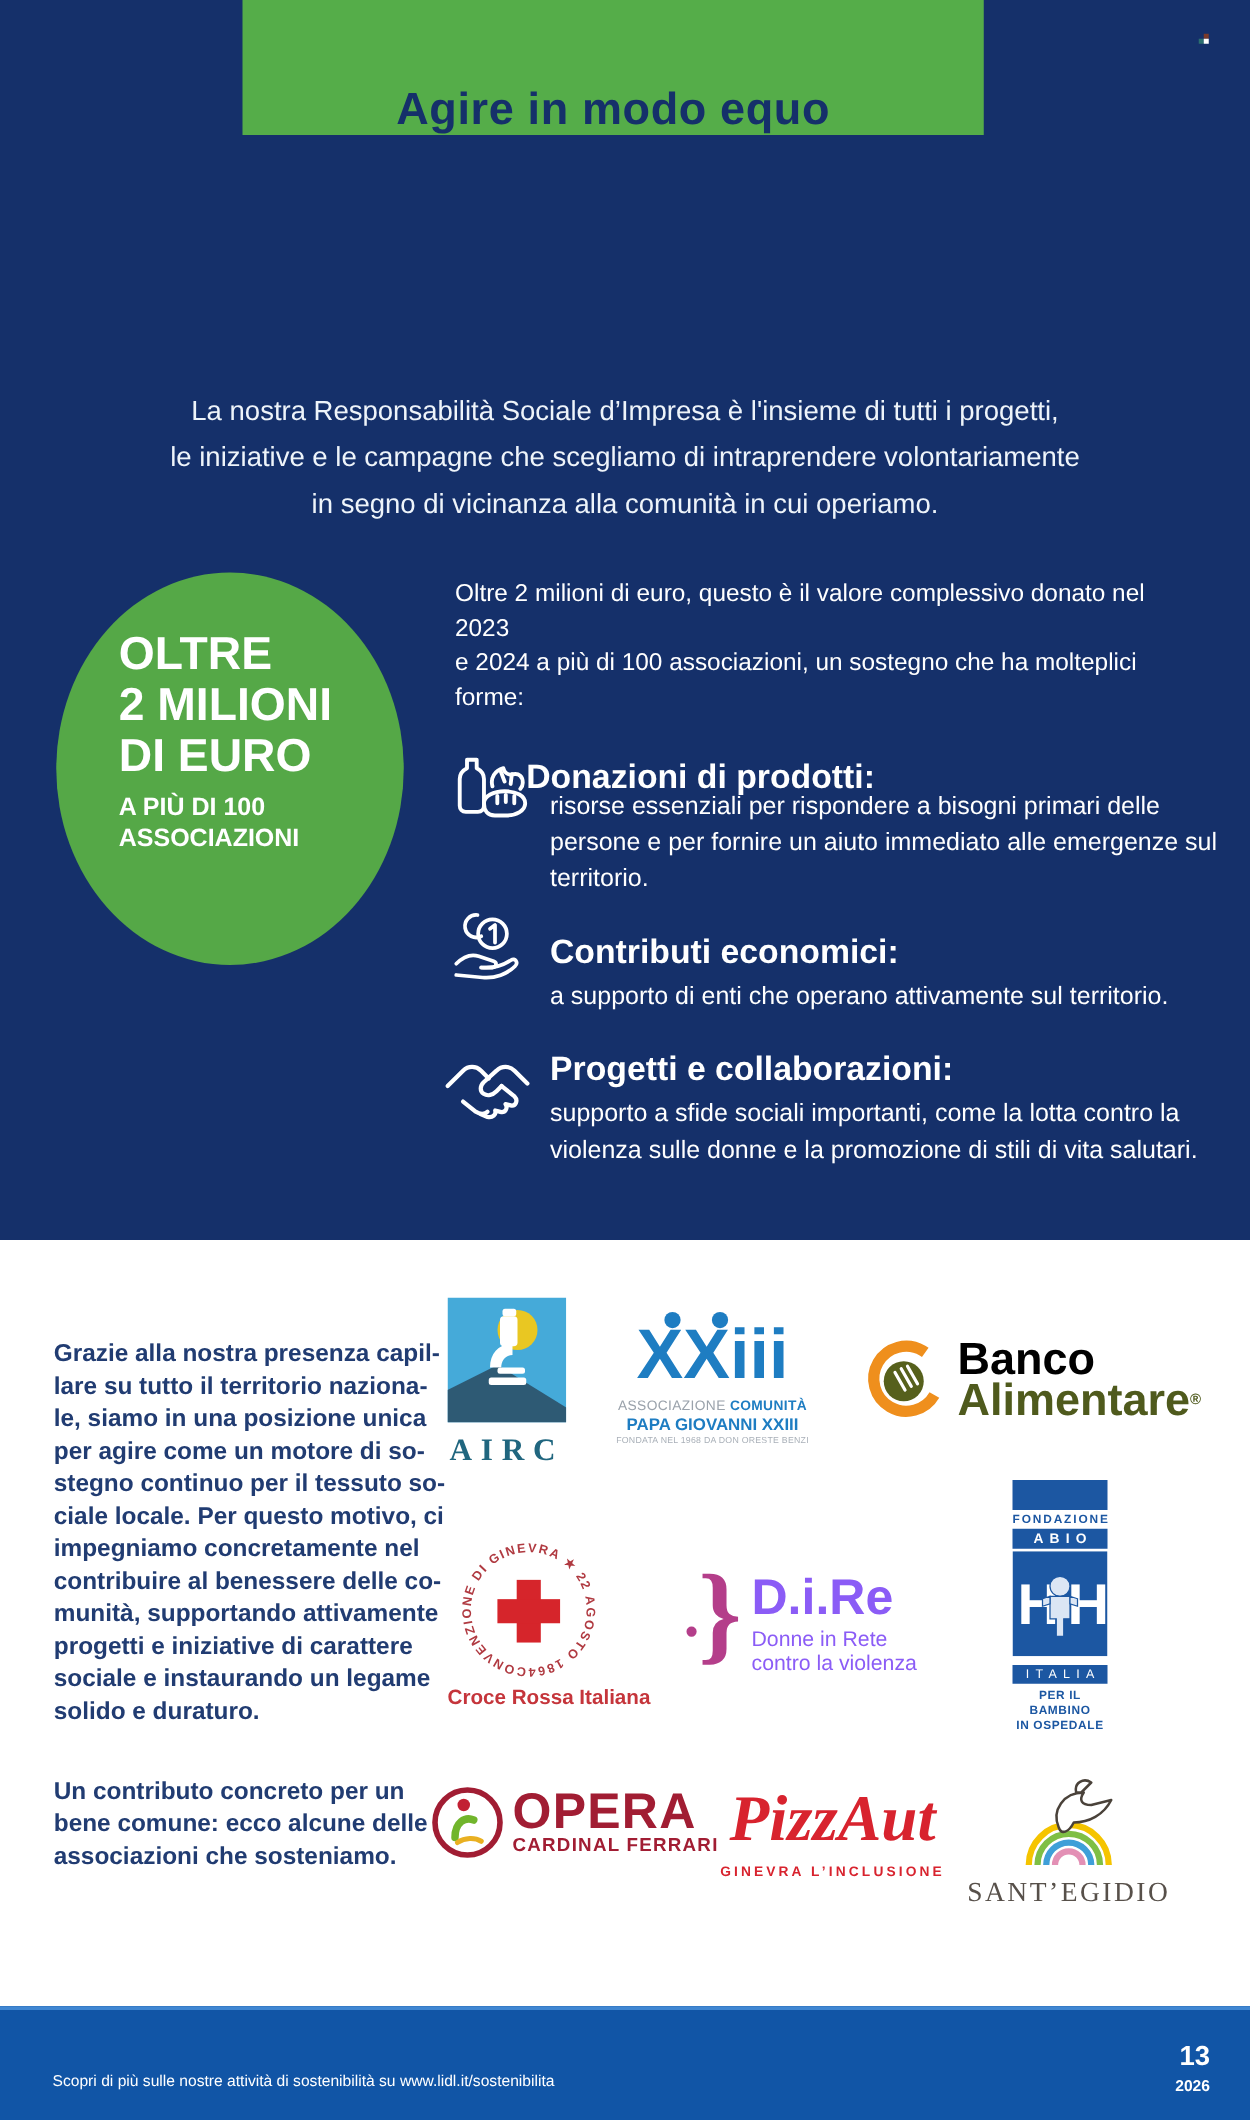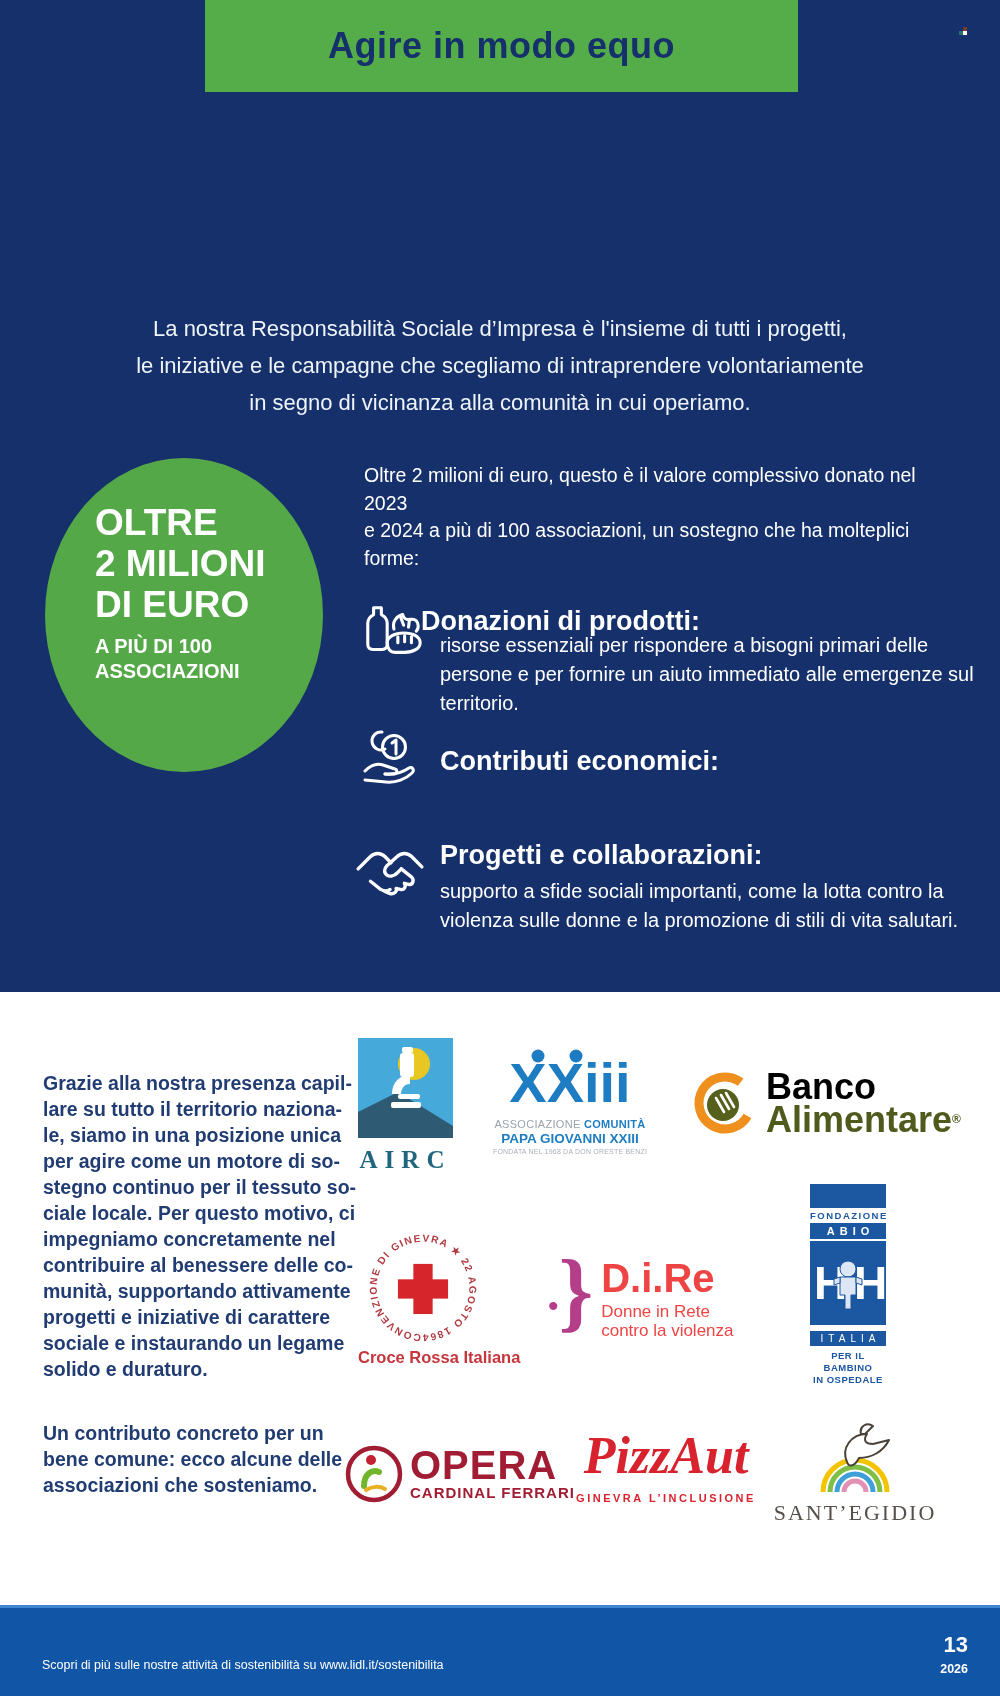--- a/index.html
+++ b/index.html
@@ -2,22 +2,22 @@
 <html><head>
 <meta charset="utf-8">
 <style>
   html,body{margin:0;padding:0;background:#0d2252;}
   .page{
     position:relative;width:1000px;height:1696px;overflow:hidden;
     background:#15306a;font-family:"Liberation Sans",sans-serif;
     margin:0 auto;
   }
   
-  .banner{position:absolute;left:205px;top:0;width:593px;height:92px;
-    background:#55ad49;display:flex;align-items:center;justify-content:center;}
+  .banner{position:absolute;left:194px;top:0;width:593px;height:108px;
+    background:#55ad49;display:flex;align-items:flex-end;justify-content:center;}
   .banner-label{color:#15306a;font-size:36px;font-weight:bold;letter-spacing:.5px;}
   .artifact{position:absolute;left:963px;top:31px;width:4px;height:4px;background:#fff;
     box-shadow:-4px 0 0 #2c6f6f,0 -4px 0 #7a3a2a;}
   
   .hero-title{position:absolute;left:0;top:146px;width:1000px;text-align:center;
     color:#50b04b;font-size:56px;line-height:62px;font-weight:bold;}
   .hero-intro{position:absolute;left:0;top:310px;width:1000px;text-align:center;
     color:#eef4fa;font-size:22px;line-height:37px;}
   
   .stat-circle{position:absolute;left:45px;top:458px;width:278px;height:314px;
@@ -64,37 +64,37 @@
   .banco-w2{color:#4f5a1d;}
   .banco-reg{font-size:12px;vertical-align:top;color:#4f5a1d;}
   
   .croce{position:absolute;left:358px;top:242px;width:130px;text-align:center;}
   .croce-caption{margin-top:2px;color:#c5353b;font-size:16.5px;font-weight:bold;white-space:nowrap;}
   
   .dire{position:absolute;left:548px;top:260px;display:flex;align-items:flex-start;}
   .dire-mark{color:#b43e8a;display:flex;align-items:center;}
   .dire-dot{font-size:30px;line-height:30px;margin-top:28px;}
   .dire-brace{font-family:"Liberation Serif",serif;font-size:88px;line-height:80px;font-weight:bold;}
-  .dire-texts{margin-left:8px;margin-top:6px;color:#ef4444;}
+  .dire-texts{margin-left:8px;margin-top:6px;color:#8b5cf6;}
   .dire-name{font-size:40px;font-weight:bold;line-height:40px;}
   .dire-sub{font-size:17px;line-height:19px;margin-top:4px;}
   
   .abio{position:absolute;left:810px;top:192px;width:76px;text-align:center;}
   .abio-toprect{height:24px;background:#1c57a2;}
   .abio-fondazione{color:#1c57a2;font-size:9.5px;font-weight:bold;letter-spacing:1.5px;
     padding:2px 0;}
   .abio-bar{background:#1c57a2;color:#fff;font-size:11px;font-weight:bold;
     letter-spacing:5px;padding:2px 0 2px 5px;}
   .abio-square{position:relative;margin-top:2px;}
   .abio-italia{margin-top:2px;background:#1c57a2;color:#fff;font-size:10px;
     letter-spacing:5px;padding:2px 0 2px 5px;}
   .abio-sub{margin-top:4px;color:#1c57a2;font-size:9.5px;font-weight:bold;line-height:12px;
     letter-spacing:.5px;}
   
-  .opera{position:absolute;left:344px;top:452px;display:flex;align-items:center;}
+  .opera{position:absolute;left:344px;top:436px;display:flex;align-items:center;}
   .opera-texts{margin-left:6px;color:#a11d33;}
   .opera-name{font-size:40px;font-weight:bold;line-height:36px;letter-spacing:1px;}
   .opera-sub{font-size:15px;font-weight:bold;letter-spacing:1px;margin-top:1px;}
   
   .pizzaut{position:absolute;left:576px;top:436px;width:180px;text-align:center;color:#d8232e;}
   .pizzaut-name{font-family:"Liberation Serif",serif;font-style:italic;font-weight:bold;
     font-size:52px;line-height:56px;}
   .pizzaut-sub{font-size:11px;font-weight:bold;letter-spacing:2.5px;margin-top:8px;}
   
   .sante{position:absolute;left:770px;top:430px;width:170px;text-align:center;}
@@ -145,20 +145,21 @@
       <g fill="none" stroke="#ffffff" stroke-width="3" stroke-linecap="round" stroke-linejoin="round">
         <path d="M24 8 a9 9 0 1 0 3 17"></path>
         <circle cx="36" cy="23" r="11.5"></circle>
         <path d="M34 19 l4 -3 v14"></path>
         <path d="M7 47 c6 -6 12 -8 18 -6 l12 4 c3 1 2 5 -1 5 l-9 0"></path>
         <path d="M27 50 c10 1 18 -2 24 -6 c3 -2 6 2 3 5 c-6 6 -16 10 -26 9 l-21 -2"></path>
       </g>
     </svg>
   </div>
   <div class="don-item-title i2-title">Contributi economici:</div>
+  <div class="don-item-body i2-body">a supporto di enti che operano attivamente sul territorio.</div>
 
   <div class="don-item-icon i3-icon">
     <svg viewBox="0 0 70 56" width="72" height="58">
       <g fill="none" stroke="#ffffff" stroke-width="3.3" stroke-linecap="round" stroke-linejoin="round">
         <path d="M4 24 L16 12 C20 8 26 8 30 12 L36 18"></path>
         <path d="M66 22 L56 12 C52 8 46 8 42 12 L32 21 C29 24 29 28 32 30 C35 32 39 31 42 28 L46 24"></path>
         <path d="M46 24 L56 32 C59 35 57 40 53 39 L49 38 C51 41 49 45 45 44 L41 43 C42 46 39 49 35 48 L30 46"></path>
         <path d="M16 36 L26 44 C29 46 33 46 35 44"></path>
       </g>
     </svg>

